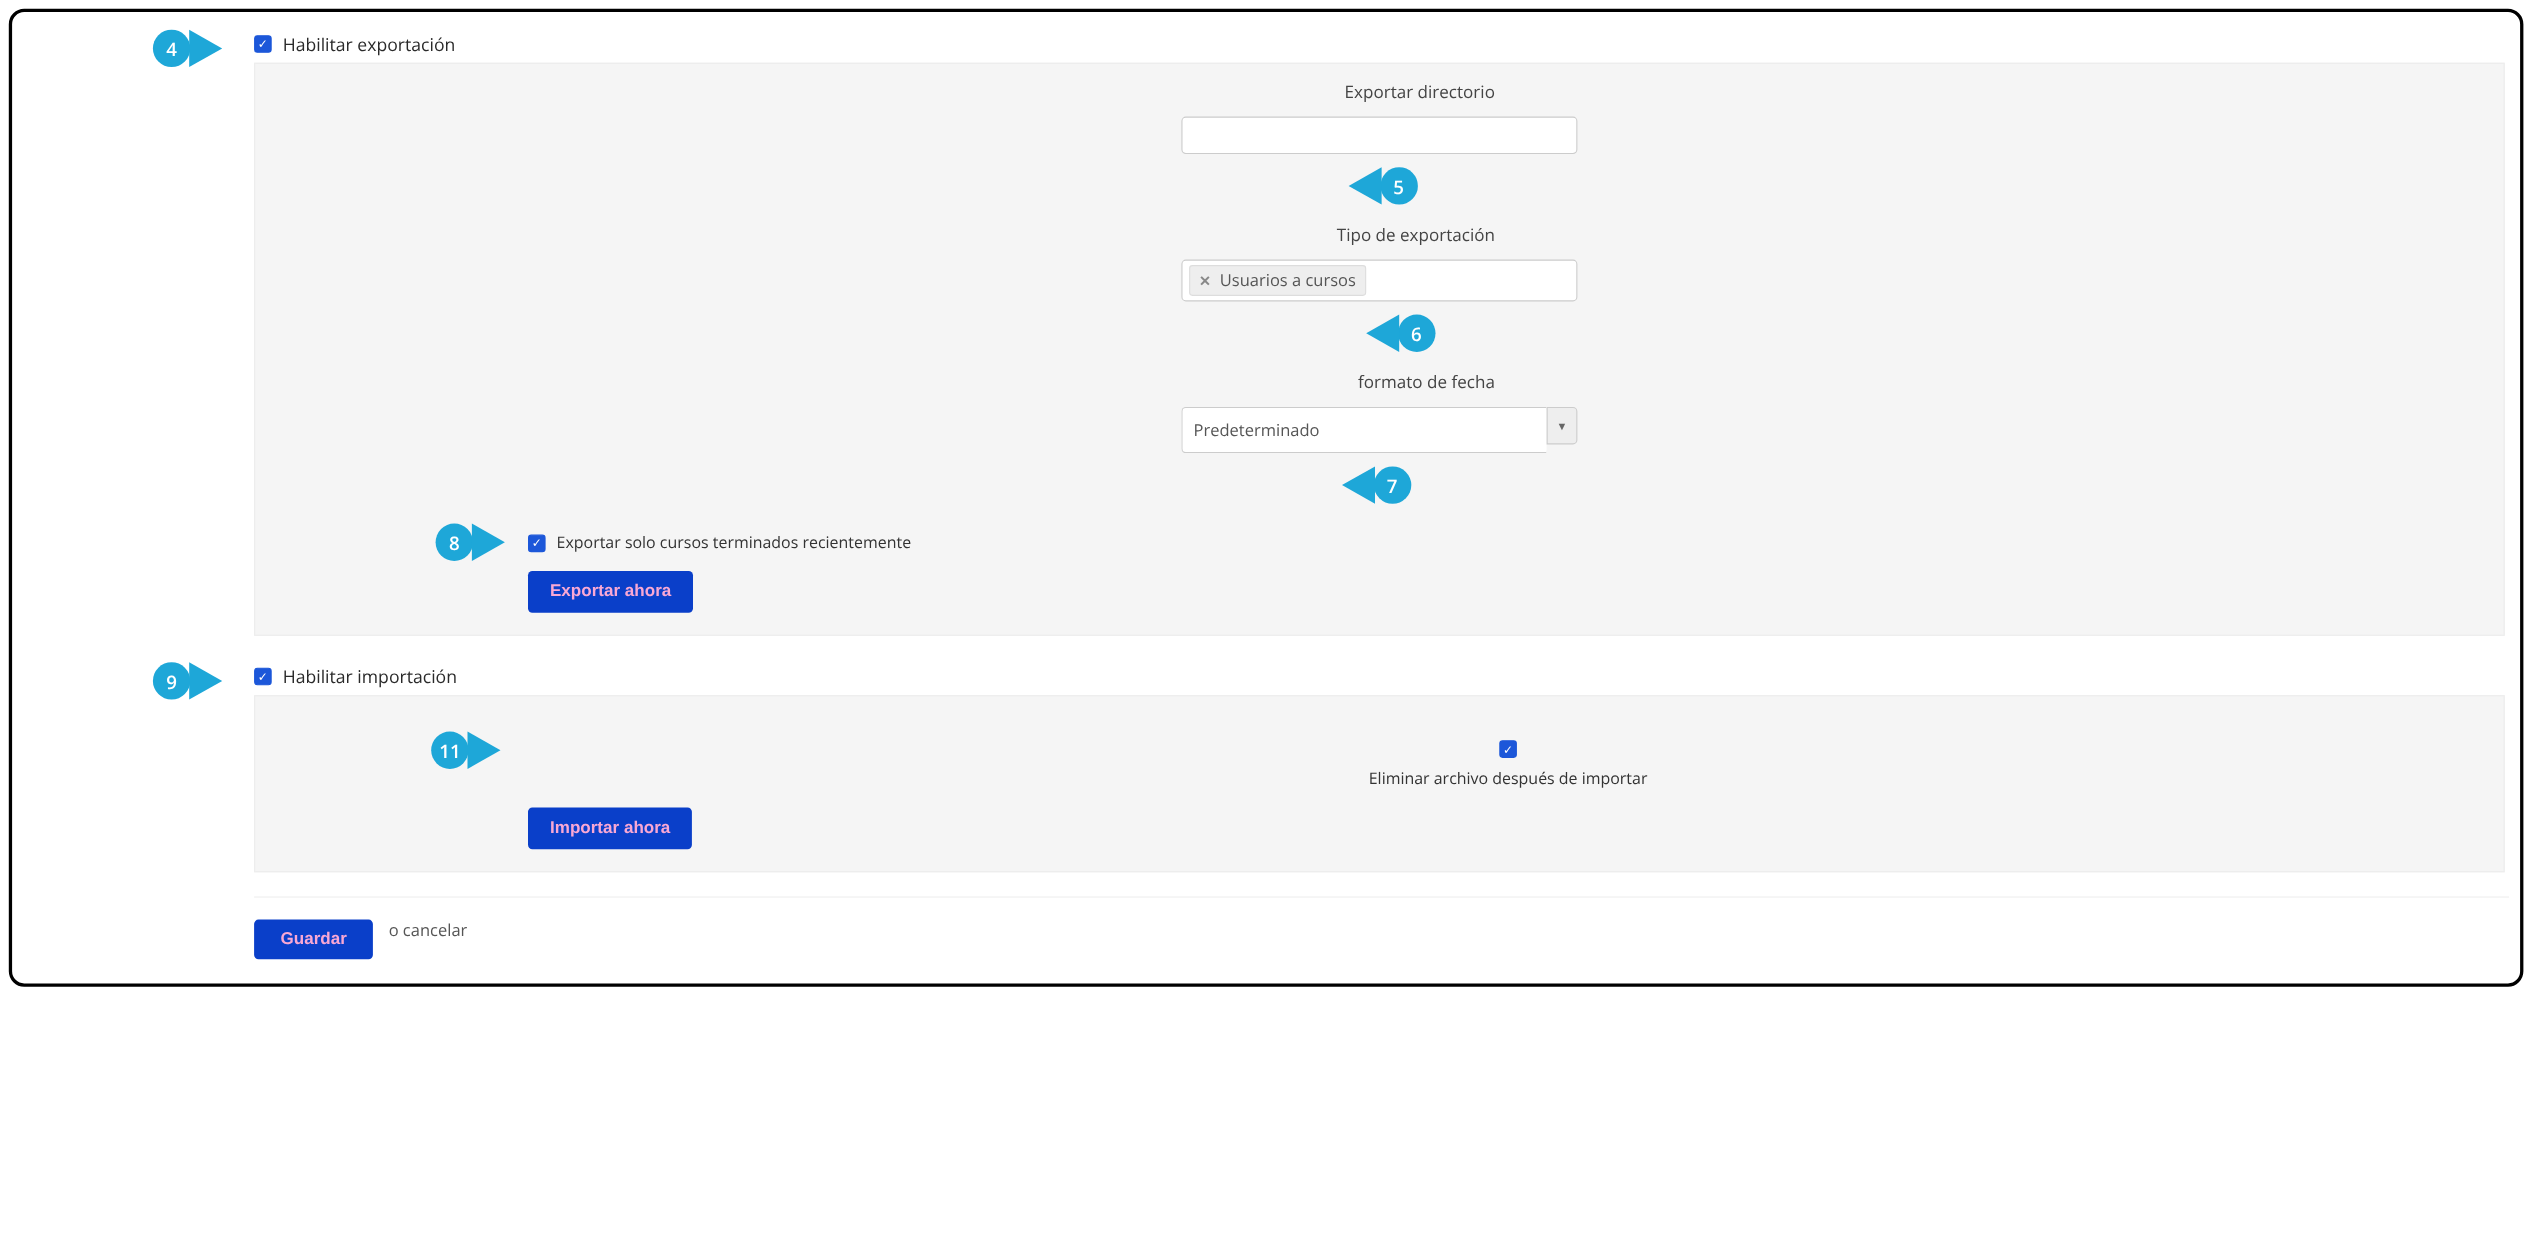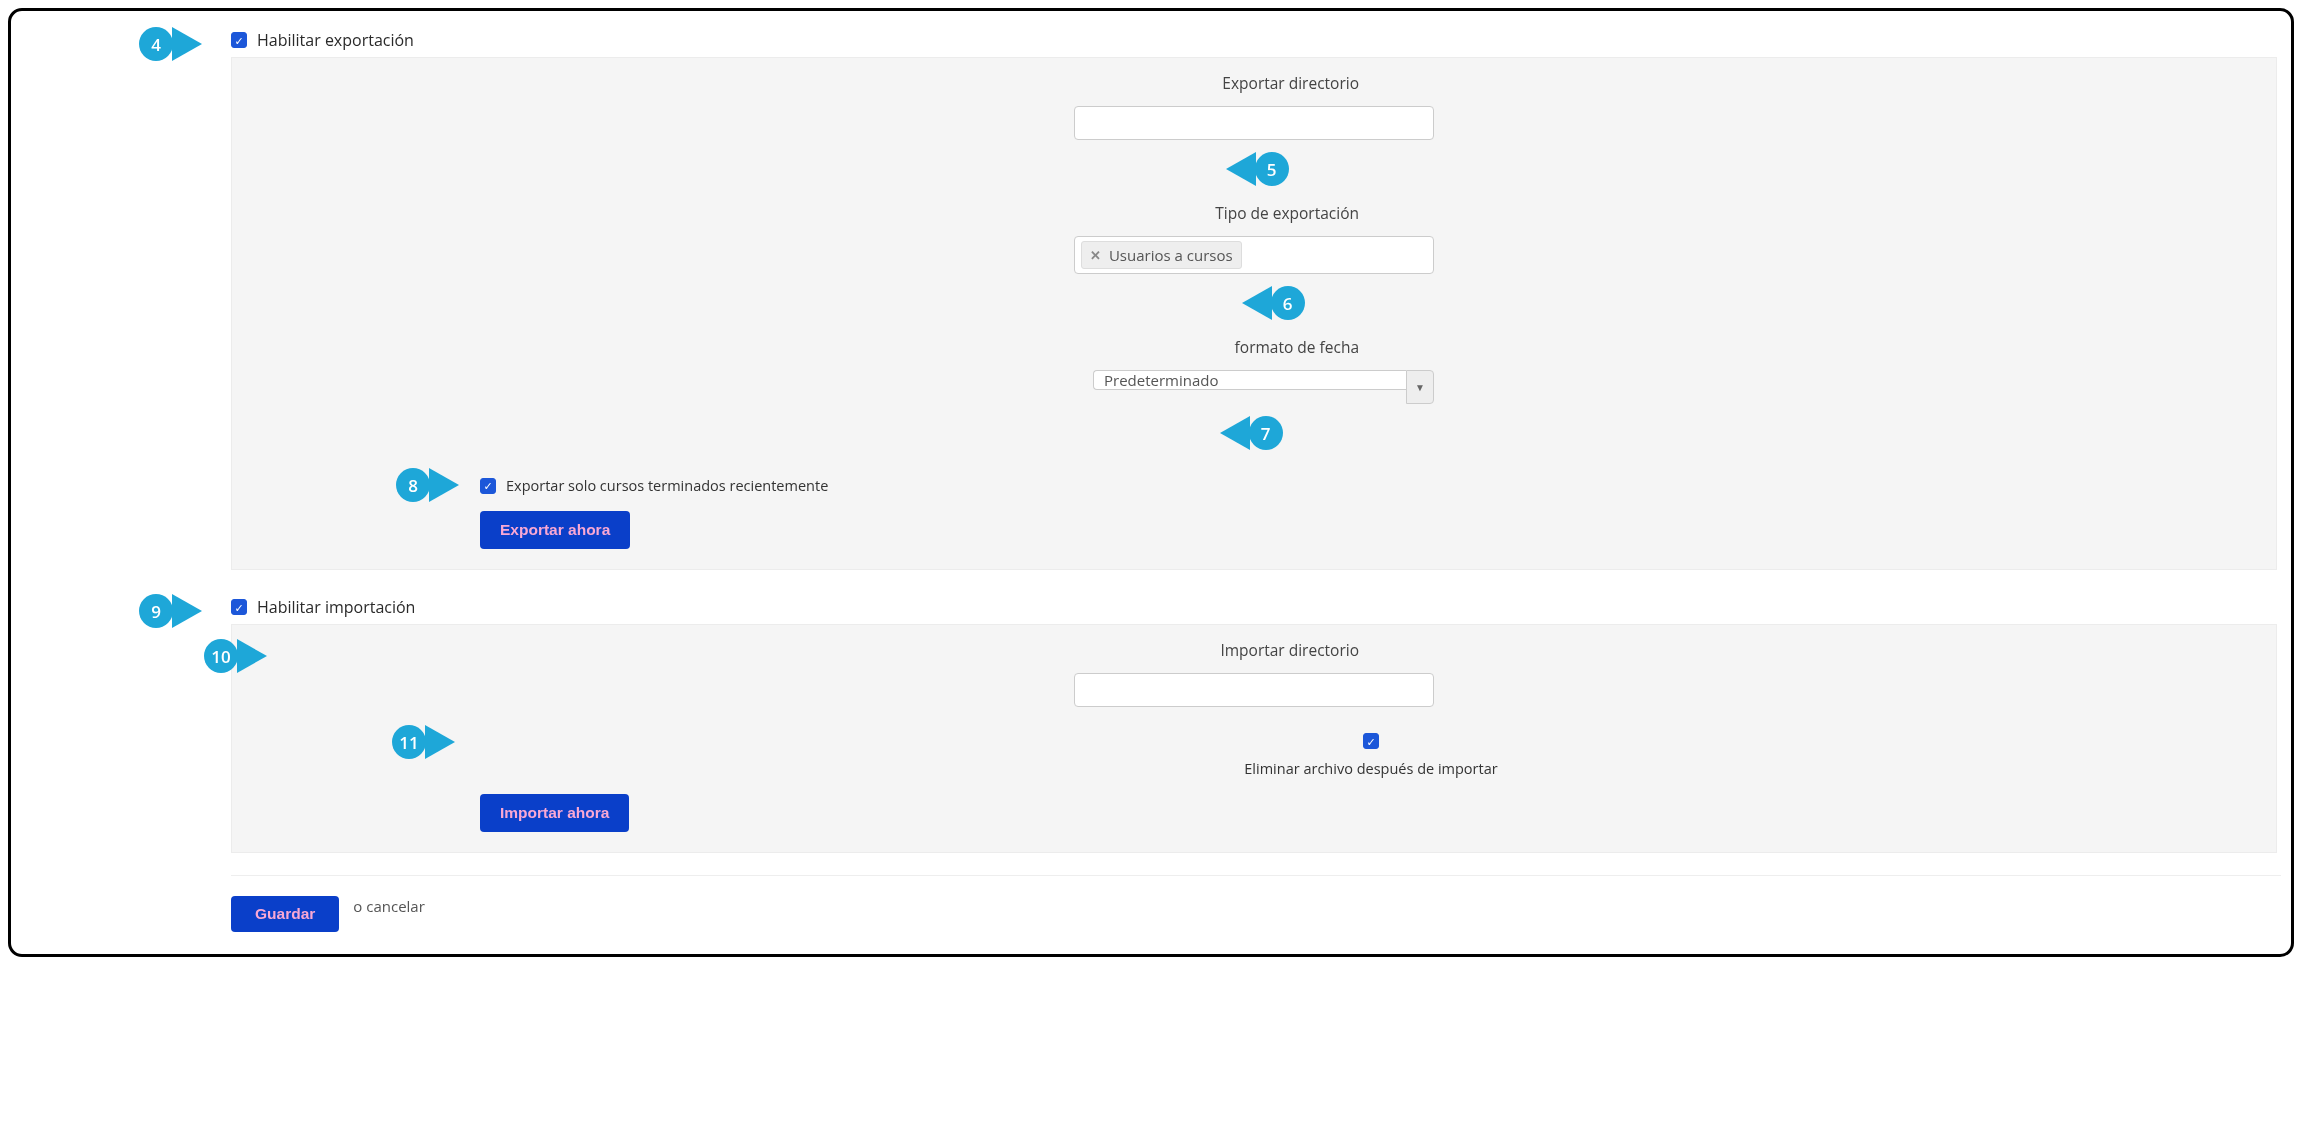--- a/index.html
+++ b/index.html
@@ -80,32 +80,31 @@
       font-weight: bold;
       color: #888;
       cursor: pointer;
       font-size: 13px;
     }
     .select-wrap {
       display: flex;
       width: 360px;
     }
     .select-input {
-      height: 20px;
+      height: 42px;
       flex: 1;
       border: 1px solid #ccc;
       border-right: none;
       border-radius: 4px 0 0 4px;
       background: #fff;
       padding: 4px 10px;
       font-size: 15px;
       display: flex;
       align-items: center;
       color: #555;
-      margin-left: 19px;
     }
     .select-btn {
       width: 28px;
       height: 34px;
       border: 1px solid #ccc;
       border-radius: 0 4px 4px 0;
       background: #eee;
       display: flex;
       align-items: center;
       justify-content: center;
@@ -277,28 +276,20 @@
       <div class="tail"></div>
     </div>
     <div class="checkbox">
       <span>✓</span>
     </div>
     <span>Habilitar importación</span>
   </div>
 
   <div class="panel">
 
-    <div class="form-row">
-      <div class="marker marker-right" style="position:absolute; left:-42px; top:0px;">
-        <div class="bubble">10</div>
-        <div class="tail"></div>
-      </div>
-      <div class="form-label">Importar directorio</div>
-      <input class="text-input" type="text" value="" style="">
-    </div>
 
 
     <div class="check-row" style="margin-top:26px;flex-direction:column;">
       <div class="marker marker-right" style="position:absolute; left:-88px; top:-8px;">
         <div class="bubble">11</div>
         <div class="tail"></div>
       </div>
       <div class="checkbox">
         <span>✓</span>
       </div>

